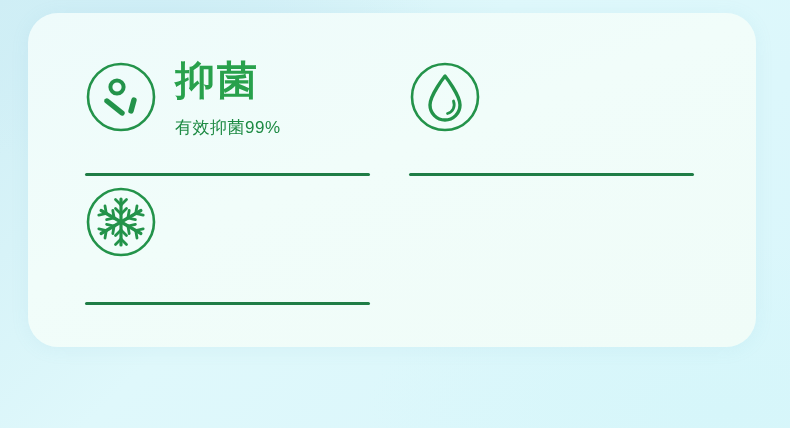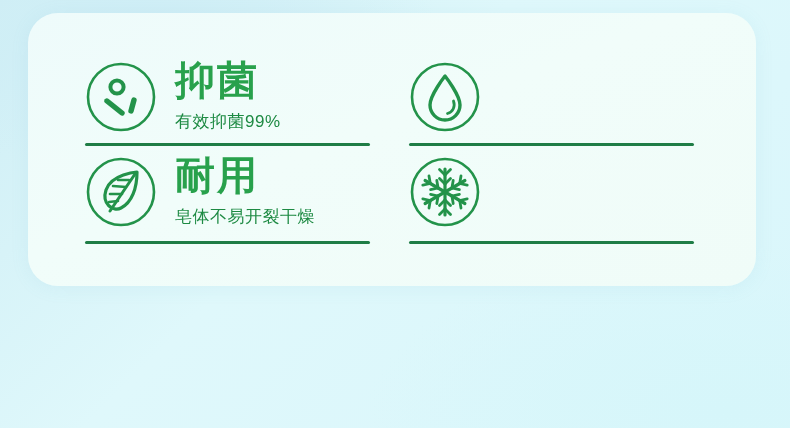--- a/index.html
+++ b/index.html
@@ -26,21 +26,21 @@
       radial-gradient(ellipse 70% 60% at 92% 96%, #d6f6fa 0%, rgba(214,246,250,0) 65%),
       linear-gradient(135deg, #cfeef5 0%, #dff8fb 42%, #d9f6fb 100%);
   }
 
   
   .panel {
     position: absolute;
     left: 28px;
     top: 13px;
     width: 728px;
-    height: 273px;
+    height: 334px;
     border-radius: 30px;
     background: linear-gradient(160deg, #eefbfb 0%, #f1fdfa 45%, #f0fcf8 100%);
     box-shadow: 0 2px 18px rgba(120, 190, 205, 0.10);
   }
 
   .grid {
     position: absolute;
     inset: 0;
     display: grid;
     grid-template-columns: 1fr 1fr;
@@ -78,21 +78,21 @@
   .feature .title {
     font-size: 40px;
     line-height: 1.08;
     font-weight: bold;
     color: #28a14c;
     letter-spacing: 2px;
     white-space: nowrap;
   }
 
   .feature .subtitle {
-    margin-top: 10px;
+    margin-top: 16px;
     font-size: 17px;
     line-height: 1.2;
     color: #1d8a43;
     letter-spacing: 0.5px;
     white-space: nowrap;
   }
 
   
   .divider {
     position: absolute;
@@ -138,38 +138,20 @@
           <circle cx="36" cy="36" r="33" fill="none" stroke="#23934a" stroke-width="2.6"></circle>
           <path d="M36 15 C36 15 21 34 21 44 A15 15 0 0 0 51 44 C51 34 36 15 36 15 Z" fill="none" stroke="#23934a" stroke-width="3.4" stroke-linejoin="round"></path>
           <path d="M44.5 40 C46.5 45.5 44 51 38.5 52.5" fill="none" stroke="#23934a" stroke-width="2.8" stroke-linecap="round"></path>
         </svg>
       </div>
       <div class="texts">
       </div>
       <div class="divider"></div>
     </div>
 
-    <div class="feature row-bottom">
-      <div class="icon-wrap">
-        <svg viewBox="0 0 72 72" xmlns="http://www.w3.org/2000/svg">
-          <circle cx="36" cy="36" r="33" fill="none" stroke="#23934a" stroke-width="2.6"></circle>
-          <path d="M52 16 C52 16 26 18 21 34 C16.5 48 28 56 36 52 C47 46.5 52 32 52 16 Z" fill="none" stroke="#23934a" stroke-width="3.2" stroke-linejoin="round"></path>
-          <line x1="50" y1="18" x2="25" y2="55" stroke="#23934a" stroke-width="3" stroke-linecap="round"></line>
-          <line x1="41" y1="31" x2="28" y2="30" stroke="#23934a" stroke-width="2.6" stroke-linecap="round"></line>
-          <line x1="37" y1="38" x2="25" y2="38" stroke="#23934a" stroke-width="2.6" stroke-linecap="round"></line>
-          <line x1="33" y1="45" x2="24" y2="46" stroke="#23934a" stroke-width="2.6" stroke-linecap="round"></line>
-          <line x1="44" y1="24" x2="33" y2="24" stroke="#23934a" stroke-width="2.6" stroke-linecap="round"></line>
-        </svg>
-      </div>
-      <div class="texts">
-        <div class="title">耐用</div>
-        <div class="subtitle">皂体不易开裂干燥</div>
-      </div>
-      <div class="divider"></div>
-    </div>
 
     <div class="feature row-bottom">
       <div class="icon-wrap">
         <svg viewBox="0 0 72 72" xmlns="http://www.w3.org/2000/svg">
           <circle cx="36" cy="36" r="33" fill="none" stroke="#23934a" stroke-width="2.6"></circle>
           <g stroke="#23934a" stroke-width="3.2" stroke-linecap="round" fill="none">
 
             <line x1="36" y1="13" x2="36" y2="59"></line>
 
             <line x1="16.1" y1="24.5" x2="55.9" y2="47.5"></line>

